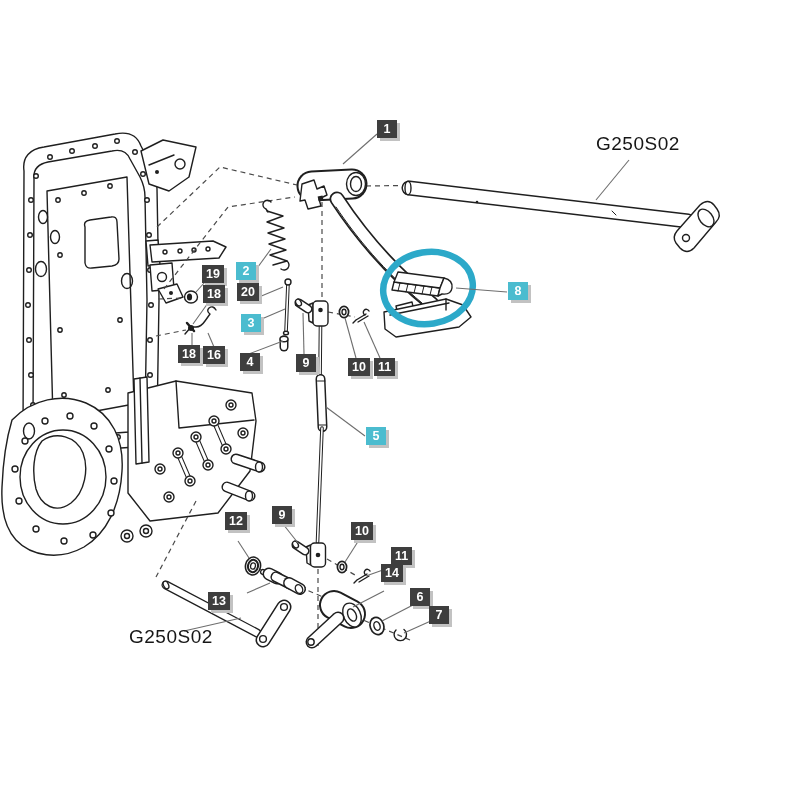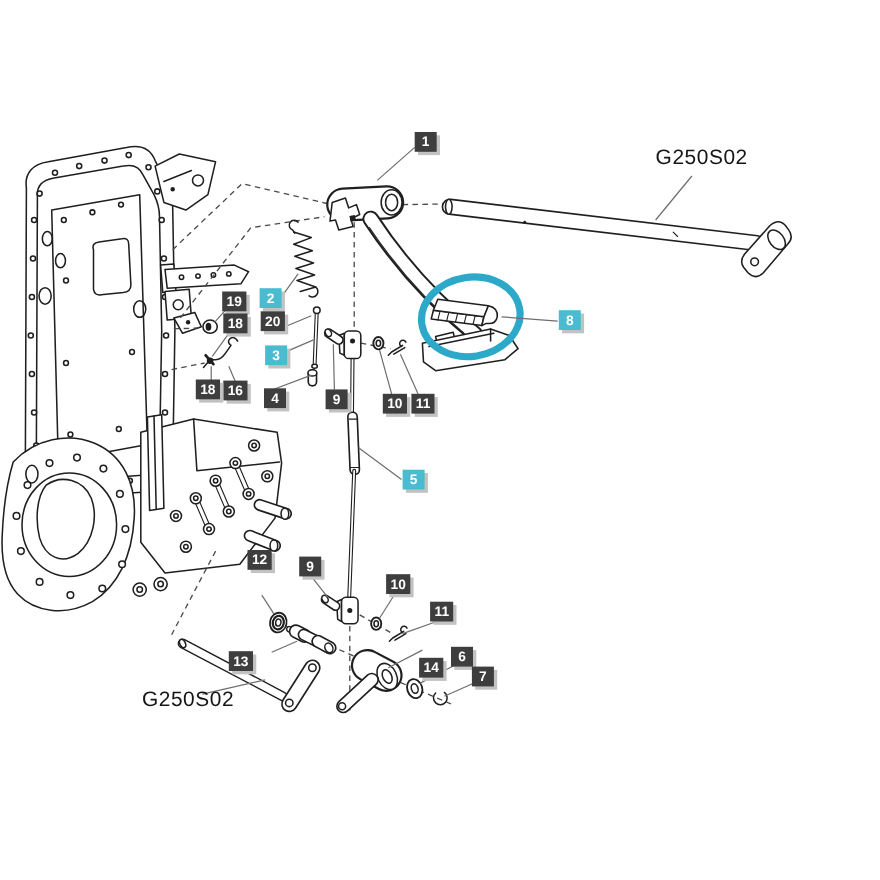--- a/index.html
+++ b/index.html
@@ -372,22 +372,22 @@
 <div class="lbl hl" style="left:366px;top:427px">5</div>
 <div class="lbl" style="left:410px;top:588px">6</div>
 <div class="lbl" style="left:429px;top:606px">7</div>
 <div class="lbl hl" style="left:508px;top:282px">8</div>
 <div class="lbl" style="left:296px;top:354px">9</div>
 <div class="lbl" style="left:348px;top:358px">10</div>
 <div class="lbl" style="left:374px;top:358px">11</div>
 <div class="lbl" style="left:272px;top:506px">9</div>
 <div class="lbl" style="left:351px;top:522px">10</div>
 <div class="lbl" style="left:391px;top:547px">11</div>
-<div class="lbl" style="left:225px;top:500px">12</div>
+<div class="lbl" style="left:225px;top:512px">12</div>
 <div class="lbl" style="left:208px;top:592px">13</div>
-<div class="lbl" style="left:381px;top:598px">14</div>
+<div class="lbl" style="left:381px;top:564px">14</div>
 <div class="lbl" style="left:202px;top:265px">19</div>
 <div class="lbl" style="left:203px;top:346px">16</div>
 <div class="lbl" style="left:237px;top:283px">20</div>
 <div class="lbl" style="left:178px;top:345px">18</div>
 <div class="lbl" style="left:203px;top:285px">18</div>
 
 </div>
 
 </body></html>

